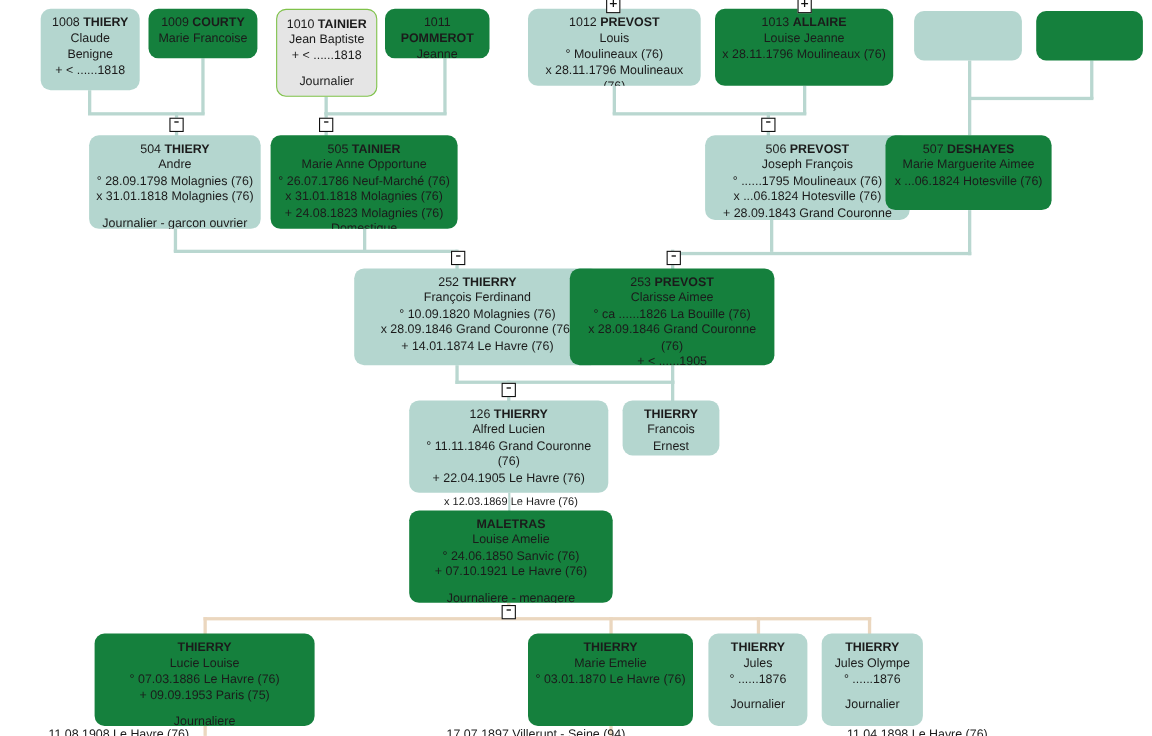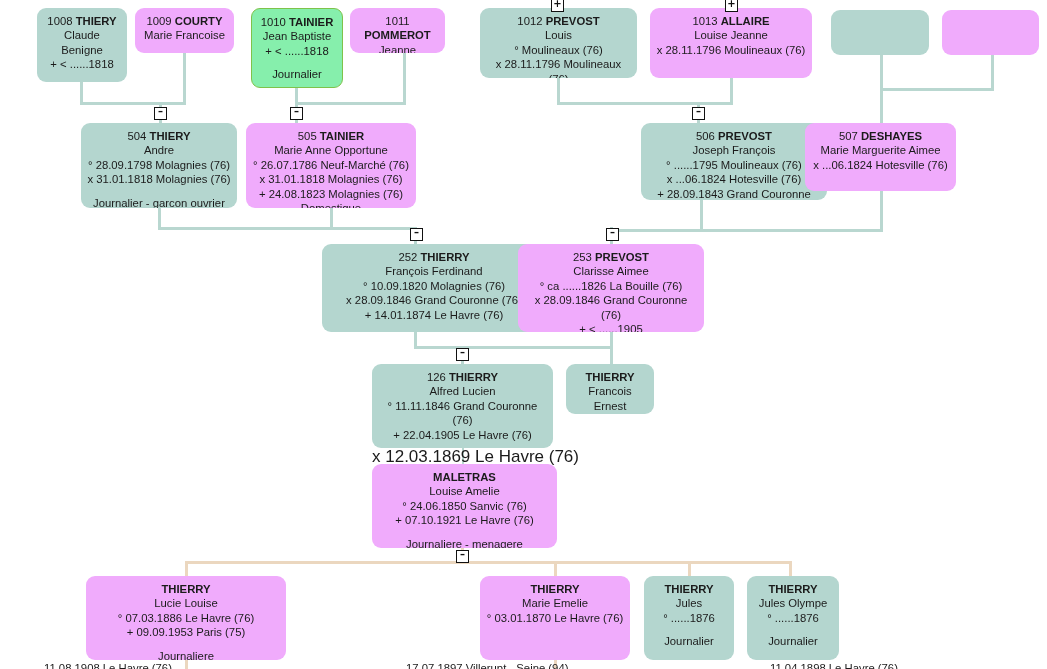--- a/index.html
+++ b/index.html
@@ -22,22 +22,22 @@
     box-sizing:border-box;
     border-radius:9px;
     text-align:center;
     font-size:11.3px;
     line-height:14.4px;
     color:#1b1b1b;
     padding:6px 6px 6px 6px;
     overflow:hidden;
   }
   .node.male   {background:#b4d6cf;}
-  .node.female {background:#f0abfc;}
-  .node.green  {background:#86efac;border:1px solid #7fc24a;}
+  .node.female {background:#15803d;}
+  .node.green  {background:#e5e5e5;border:1px solid #7fc24a;}
   .node .nm{font-weight:bold;}
   .node .idn{font-weight:normal;}
   .node .gap{display:block;height:9px;}
 
   
   .tgl{
     position:absolute;
     width:13px;height:13px;
     box-sizing:border-box;
     background:#ffffff;
@@ -47,21 +47,21 @@
     text-align:center;
     color:#111111;
     font-family:"DejaVu Sans",sans-serif;
     z-index:6;
   }
   .tgl span{display:block;margin-top:-1px;font-weight:700;}
 
   
   .mlabel{
     position:absolute;
-    font-size:17px;
+    font-size:10px;
     line-height:14px;
     color:#1b1b1b;
     white-space:nowrap;
     z-index:5;
   }
   .clipped{
     position:absolute;
     font-size:11.3px;
     color:#1b1b1b;
     white-space:nowrap;

